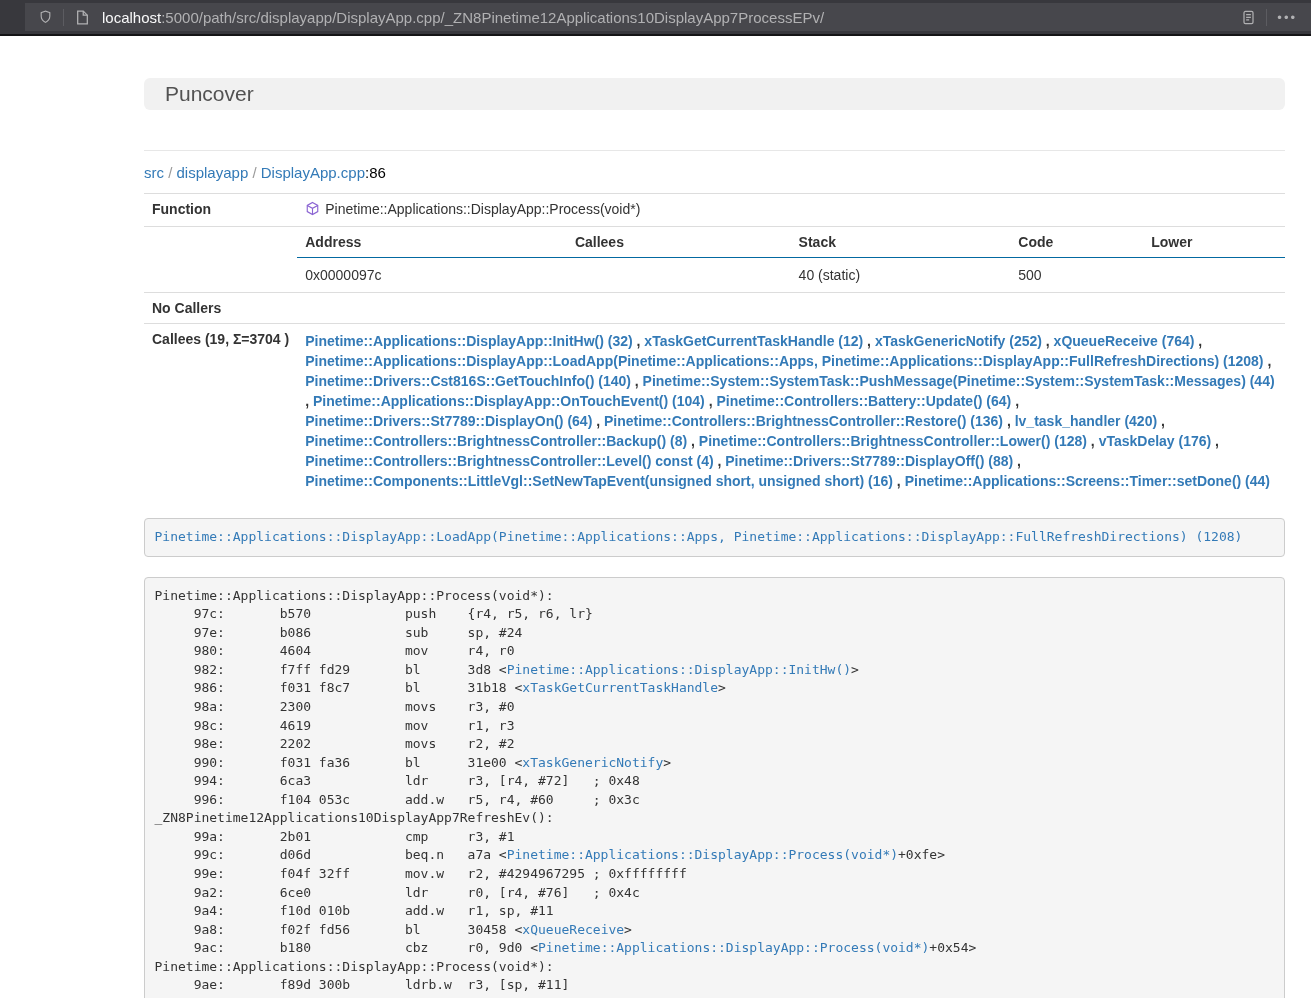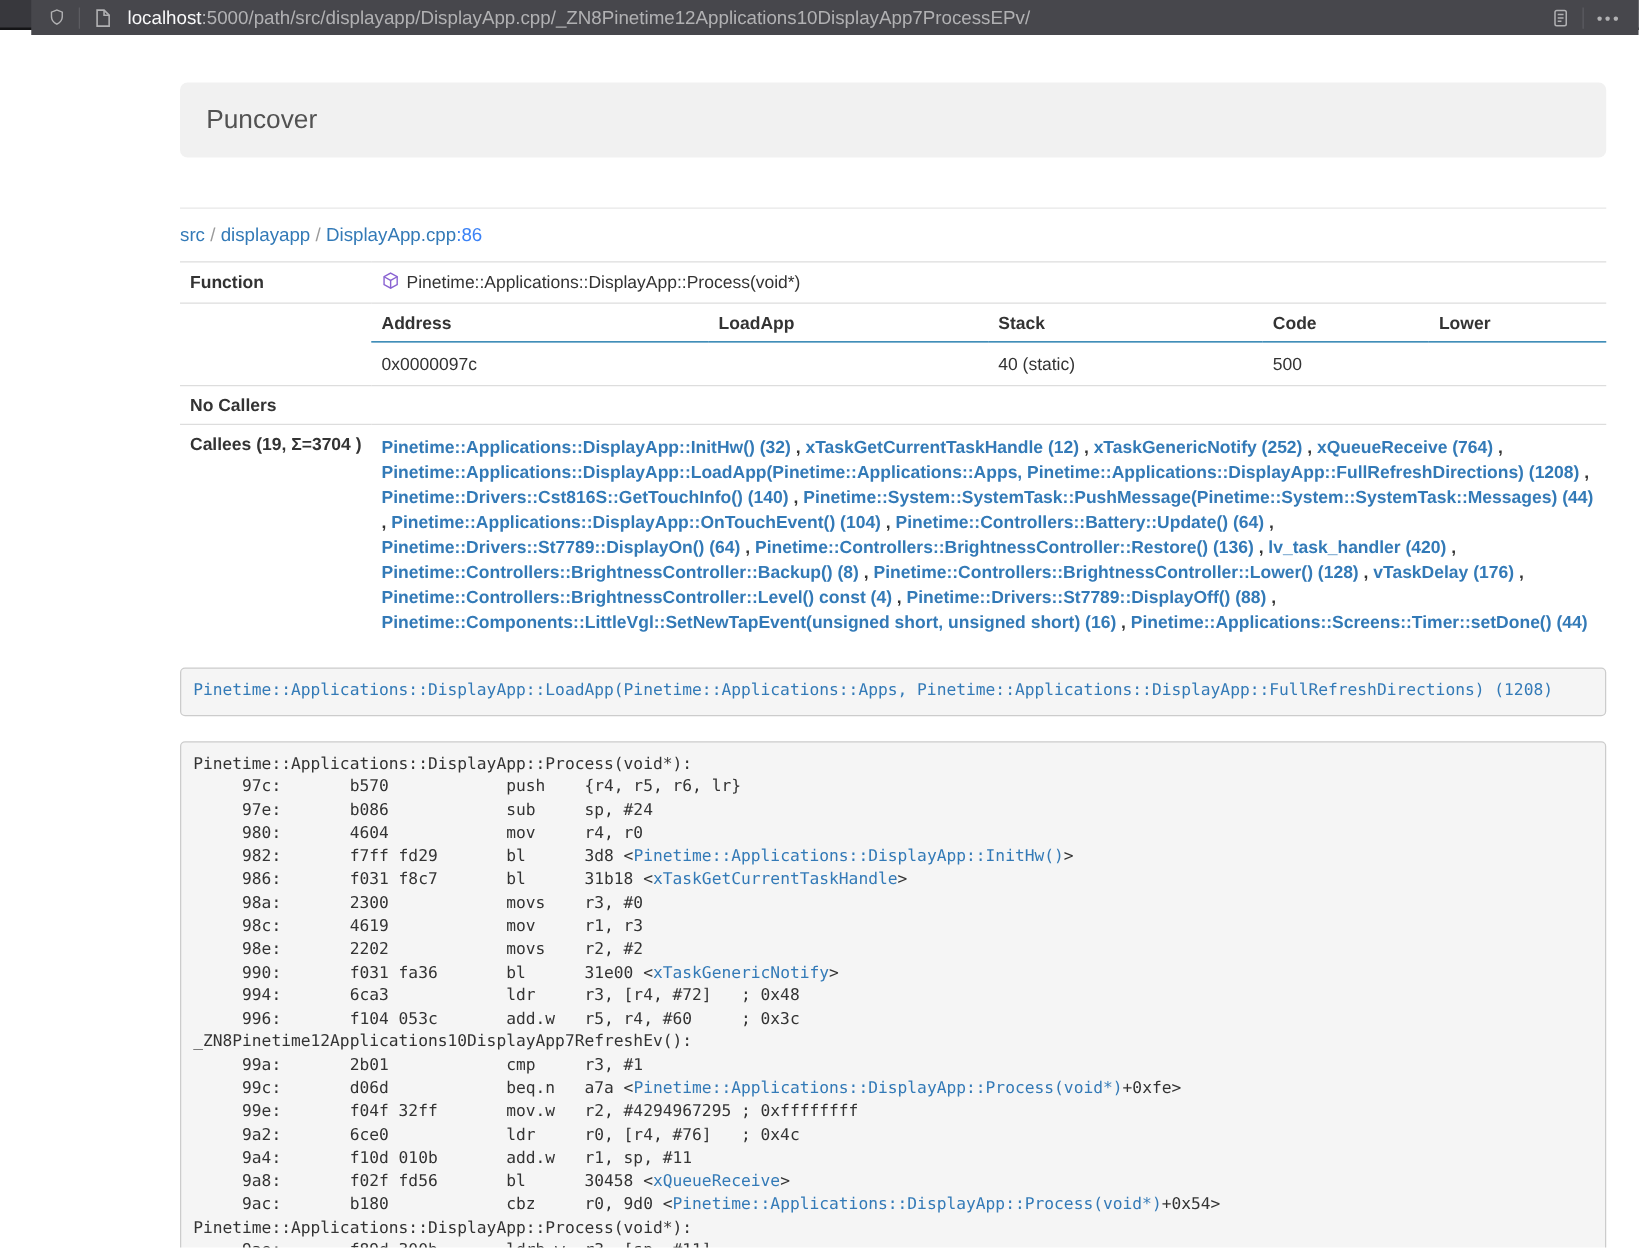--- a/index.html
+++ b/index.html
@@ -1,44 +1,44 @@
 <!DOCTYPE html>
 <html style="--link: #337ab7; --package-icon: #8a63d2; --toolbar-icon: #b1b1b3;"><head>
 <meta charset="utf-8">
 <style>
   * { box-sizing: border-box; margin: 0; padding: 0; }
   html, body { width: 1311px; height: 998px; overflow: hidden; background: #fff;
     font-family: "Liberation Sans", sans-serif; color: #333; }
 
   
-  .topbar { height: 24px; background: #38383d; border-bottom: 2px solid #141416;
-    display: flex; align-items: flex-start; padding: 0 0; }
+  .topbar { height: 36px; background: #38383d; border-bottom: 2px solid #141416;
+    display: flex; align-items: center; padding: 0 0; }
   .urlbar { flex: 1; height: 28px; margin: 0 0 0 25px; background: #47474c;
     display: flex; align-items: center; padding: 0 8px; }
   .ticon { display: inline-flex; align-items: center; justify-content: center;
     width: 24px; height: 24px; flex: none; }
   .tb-divider { width: 1px; height: 17px; background: #5c5c61; margin: 0 6px; flex: none; }
   .url-text { flex: 1; font-size: 15px; color: #b1b1b3; margin-left: 8px;
     white-space: nowrap; overflow: hidden; }
   .url-host { color: #f9f9fa; }
   .url-rest { color: #b1b1b3; }
   .dots { color: #b1b1b3; font-size: 13px; letter-spacing: 2px; margin: 0 6px 0 4px;
     cursor: pointer; }
 
   
   .container { width: 1141px; margin-left: 144px; }
   .jumbotron { margin-top: 42px; background: #f1f1f1; border-radius: 6px;
-    padding: 18px 21px; }
+    padding: 4px 21px; }
   .jumbotron h1 { font-size: 21px; font-weight: 400; color: #525252; }
   hr.rule { border: none; border-top: 1px solid #e7e7e7; margin: 40px 0 13px; }
 
   .breadcrumb-line { font-size: 15px; margin-bottom: 12px; }
   a.lnk { color: var(--link, #337ab7); text-decoration: none; cursor: pointer; }
   .bc-sep { color: #9a9a9a; }
-  .bc-current { color: #3b82f6; }
+  .bc-current { color: #000000; }
 
   
   table.ftable { width: 100%; border-collapse: collapse; font-size: 14px; }
   table.ftable > tbody > tr { border-top: 1px solid #ddd; }
   table.ftable th.rowlabel { width: 152px; text-align: left; vertical-align: top;
     padding: 7px 8px; font-weight: bold; color: #333; white-space: nowrap; }
   table.ftable td.fcell { padding: 7px 8px; vertical-align: top; }
   table.ftable td.nopad { padding: 0; }
   .pkg-icon { display: inline-block; vertical-align: -2px; margin-right: 5px; }
 
@@ -113,21 +113,21 @@
           </span><span>Pinetime::Applications::DisplayApp::Process(void*)</span>
         </td>
       </tr>
       <tr>
         <th class="rowlabel"></th>
         <td class="nopad">
           <table class="itable">
             <tbody>
               <tr>
                 <th class="col-address">Address</th>
-                <th class="col-remarks">LoadApp</th>
+                <th class="col-remarks">Callees</th>
                 <th class="col-stack">Stack</th>
                 <th class="col-code">Code</th>
                 <th class="col-static">Lower</th>
               </tr>
               <tr>
                 <td>0x0000097c</td>
                 <td></td>
                 <td>40 (static)</td>
                 <td>500</td>
                 <td></td>

